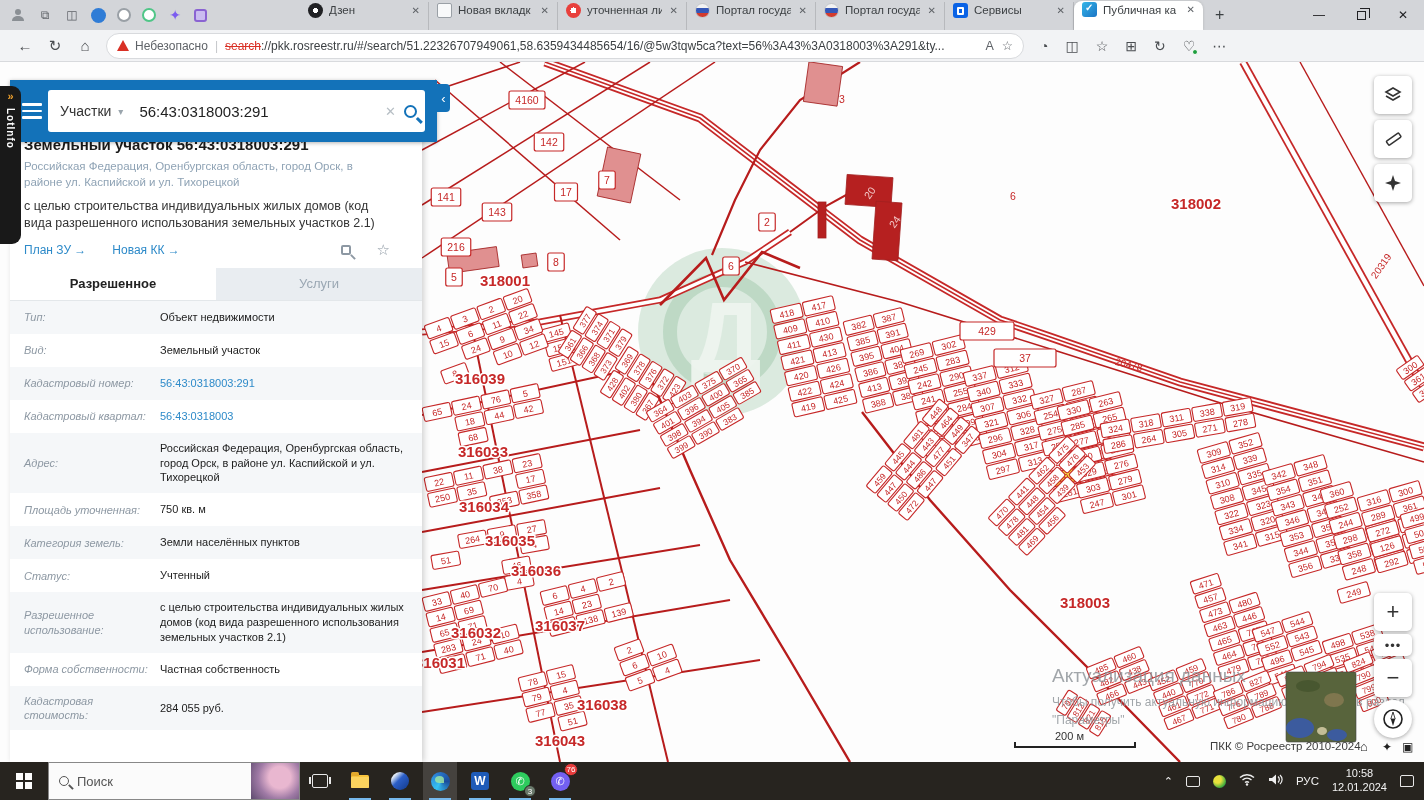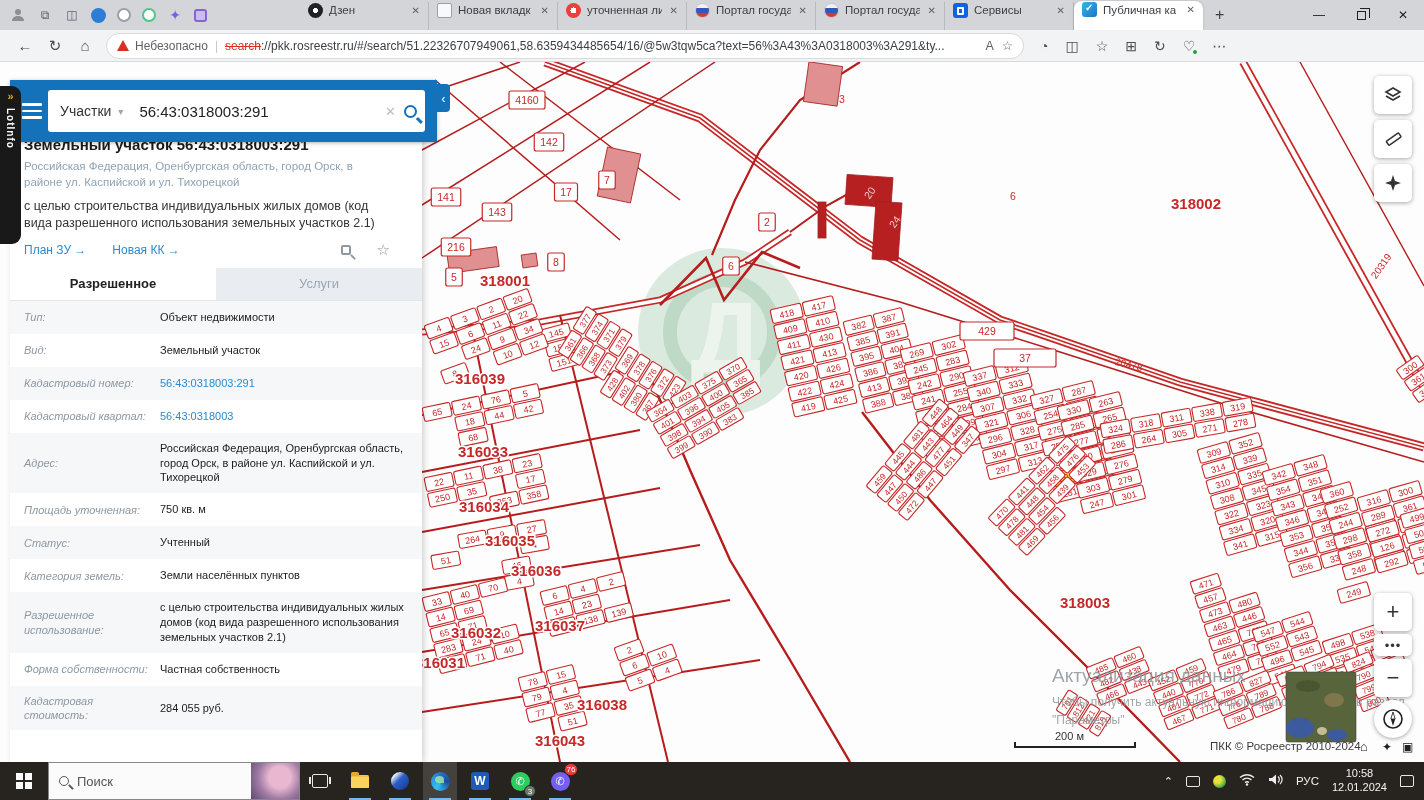--- a/index.html
+++ b/index.html
@@ -1159,26 +1159,26 @@
         </div>
         <div class="frow">
           <div class="flabel">Адрес:</div>
           <div class="fvalue">Российская Федерация, Оренбургская область, город Орск, в районе ул. Каспийской и ул. Тихорецкой</div>
         </div>
         <div class="frow">
           <div class="flabel">Площадь уточненная:</div>
           <div class="fvalue">750 кв. м</div>
         </div>
         <div class="frow">
+          <div class="flabel">Категория земель:</div>
+          <div class="fvalue">Земли населённых пунктов</div>
+        </div>
+        <div class="frow">
           <div class="flabel">Статус:</div>
           <div class="fvalue">Учтенный</div>
-        </div>
-        <div class="frow">
-          <div class="flabel">Категория земель:</div>
-          <div class="fvalue">Земли населённых пунктов</div>
         </div>
         <div class="frow">
           <div class="flabel">Разрешенное использование:</div>
           <div class="fvalue">с целью строительства индивидуальных жилых домов (код вида разрешенного использования земельных участков 2.1)</div>
         </div>
         <div class="frow">
           <div class="flabel">Форма собственности:</div>
           <div class="fvalue">Частная собственность</div>
         </div>
         <div class="frow">

